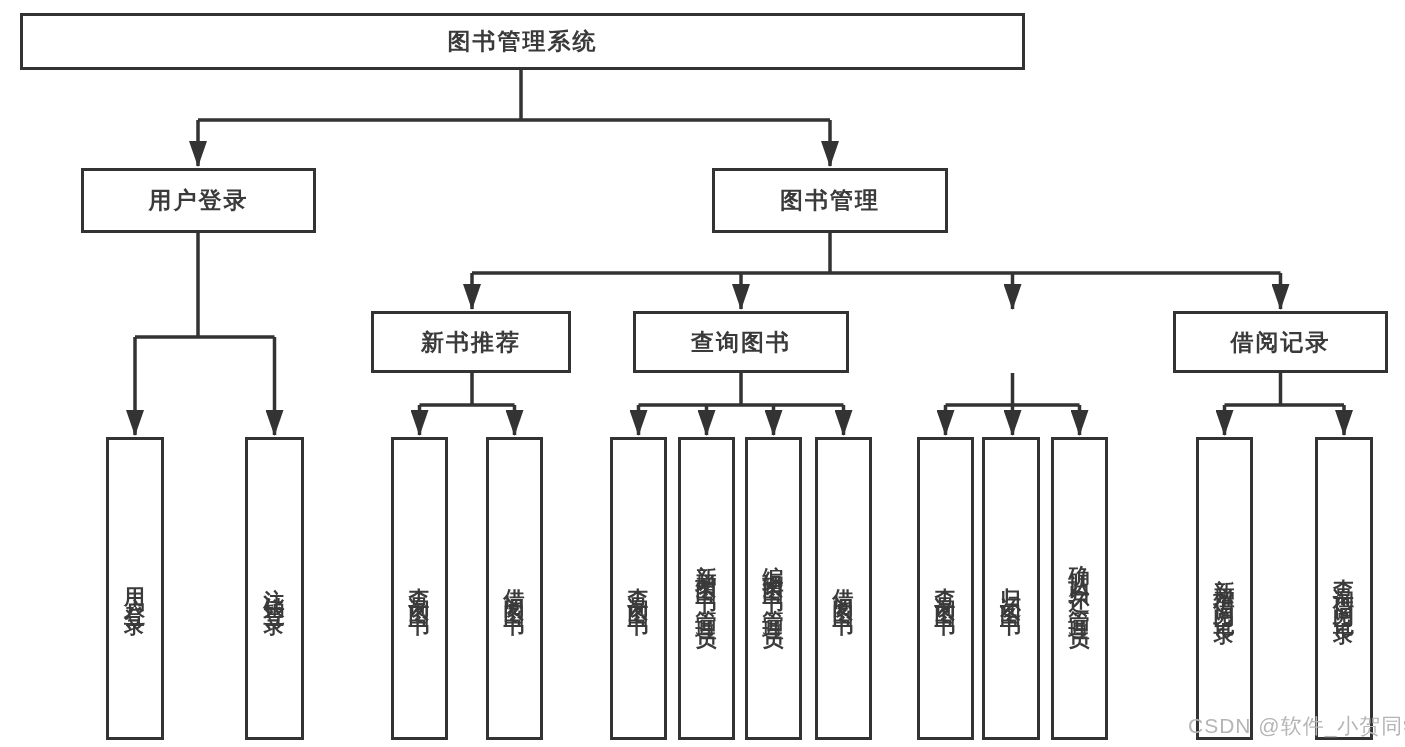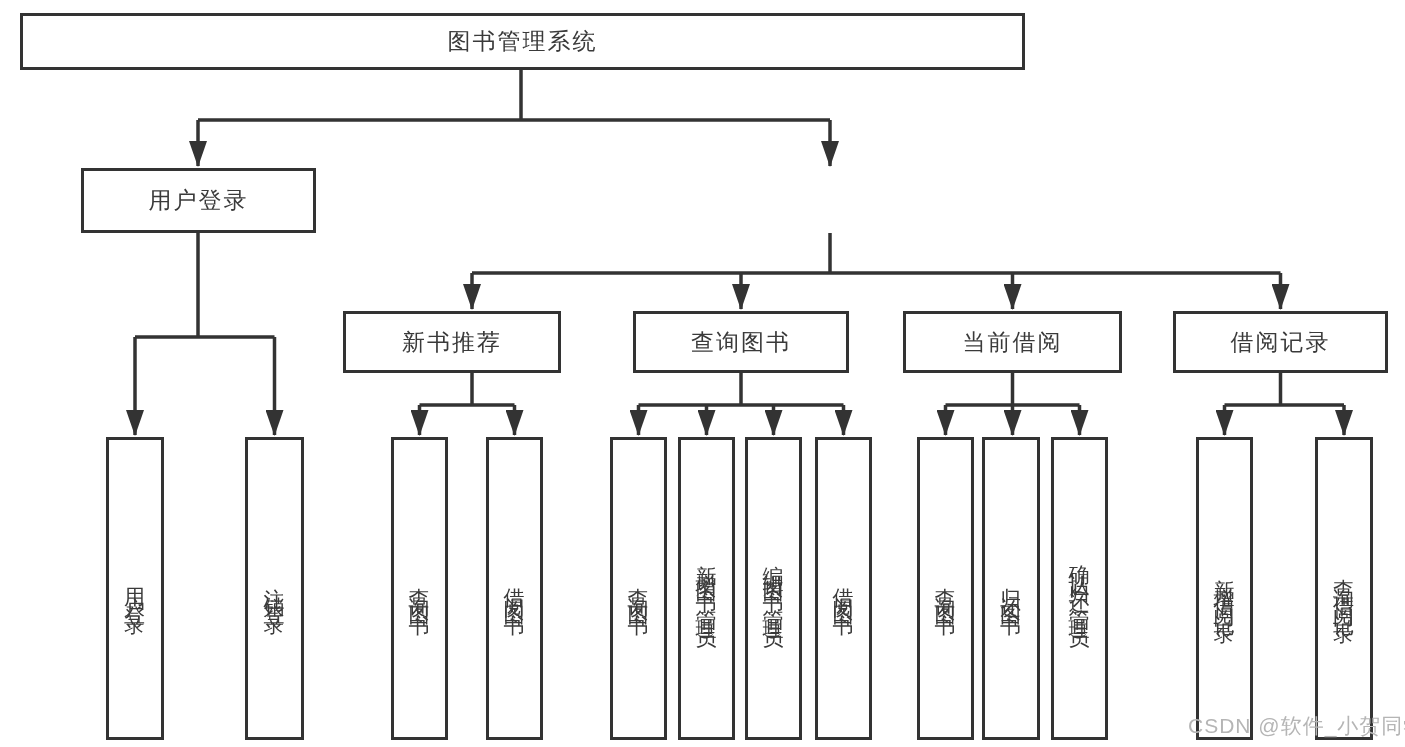--- a/index.html
+++ b/index.html
@@ -22,20 +22,21 @@
   .wire{stroke:var(--line);stroke-width:3.5;fill:none;}
   .stub{stroke:var(--line);stroke-width:3.5;}
   .box{
     position:absolute;
     box-sizing:border-box;
     background:var(--bg);
     border:3px solid var(--line);
     color:var(--text);
     display:flex;align-items:center;justify-content:center;
     text-align:right;
+    font-weight:bold;
   }
   .h{font-size:23px;letter-spacing:2px;white-space:nowrap;}
   .v{
     writing-mode:vertical-rl;
     font-size:21px;
     letter-spacing:9px;
     line-height:1;
   }
   .watermark{
     position:absolute;
@@ -90,24 +91,24 @@
     <line class="stub" x1="1012.5" y1="405" x2="1012.5" y2="435" marker-end="url(#arw)"></line>
     <line class="stub" x1="1079.5" y1="405" x2="1079.5" y2="435" marker-end="url(#arw)"></line>
 
     <line class="stub" x1="1224.5" y1="405" x2="1224.5" y2="435" marker-end="url(#arw)"></line>
     <line class="stub" x1="1344" y1="405" x2="1344" y2="435" marker-end="url(#arw)"></line>
   </svg>
 
   <div class="box h" style="left:20px;top:13px;width:1005px;height:57px">图书管理系统</div>
 
   <div class="box h" style="left:81px;top:168px;width:235px;height:65px">用户登录</div>
+  <div class="box h" style="left:712px;top:168px;width:236px;height:65px">图书管理</div>
 
-  <div class="box h" style="left:343px;top:311px;width:218px;height:62px">新书推荐</div>
+  <div class="box h" style="left:371px;top:311px;width:200px;height:62px">新书推荐</div>
   <div class="box h" style="left:633px;top:311px;width:216px;height:62px">查询图书</div>
-  <div class="box h" style="left:903px;top:311px;width:219px;height:62px">当前借阅</div>
   <div class="box h" style="left:1173px;top:311px;width:215px;height:62px">借阅记录</div>
 
   <div class="box v" style="left:106px;top:437px;width:58px;height:303px">用户登录</div>
   <div class="box v" style="left:245px;top:437px;width:59px;height:303px">注销登录</div>
 
   <div class="box v" style="left:391px;top:437px;width:57px;height:303px">查询图书</div>
   <div class="box v" style="left:486px;top:437px;width:57px;height:303px">借阅图书</div>
 
   <div class="box v" style="left:610px;top:437px;width:57px;height:303px">查询图书</div>
   <div class="box v" style="left:678px;top:437px;width:57px;height:303px">新增图书（管理员）</div>

